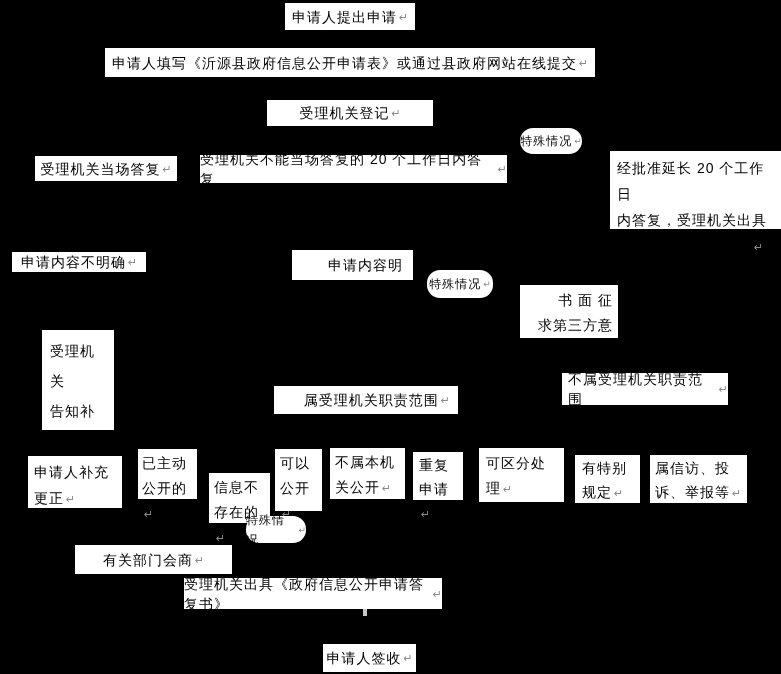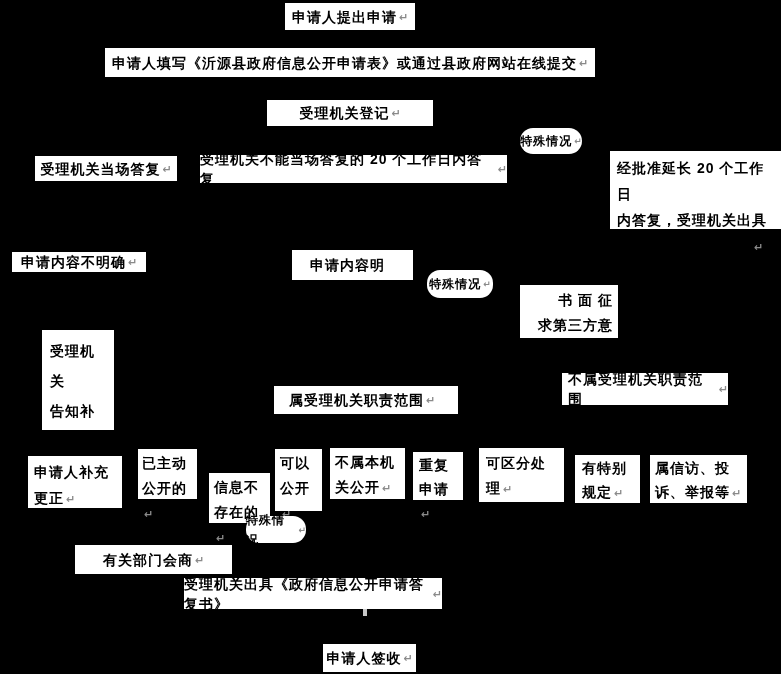--- a/index.html
+++ b/index.html
@@ -1,21 +1,21 @@
 <!DOCTYPE html>
 <html><head>
 <meta charset="utf-8">
 <style>
   html,body{margin:0;padding:0;background:#000;}
   .canvas{position:relative;width:781px;height:674px;background:#000;overflow:hidden;
-          font-family:"Liberation Sans","DejaVu Sans",sans-serif;font-weight:bold;}
+          font-family:"Liberation Sans","DejaVu Sans",sans-serif;}
   .node{position:absolute;background:#ffffff;color:#000000;font-size:14px;
         letter-spacing:1px;box-sizing:border-box;line-height:20px;}
   .sl{display:flex;align-items:center;justify-content:center;}
-  .end{}
+  .end{justify-content:flex-end;}
   .start{justify-content:flex-start;align-items:center;}
   .ml{display:block;}
   .t{white-space:pre-line;}
   .rm{color:#8a8a8a;font-size:11px;margin-left:2px;letter-spacing:0;}
   .sm{font-size:12px;border-radius:13px;}
   .sm .rm{font-size:9px;}
   .tick{position:absolute;left:363px;top:609px;width:4px;height:7px;background:#c8c8c8;}
 </style>
 </head>
 <body>

